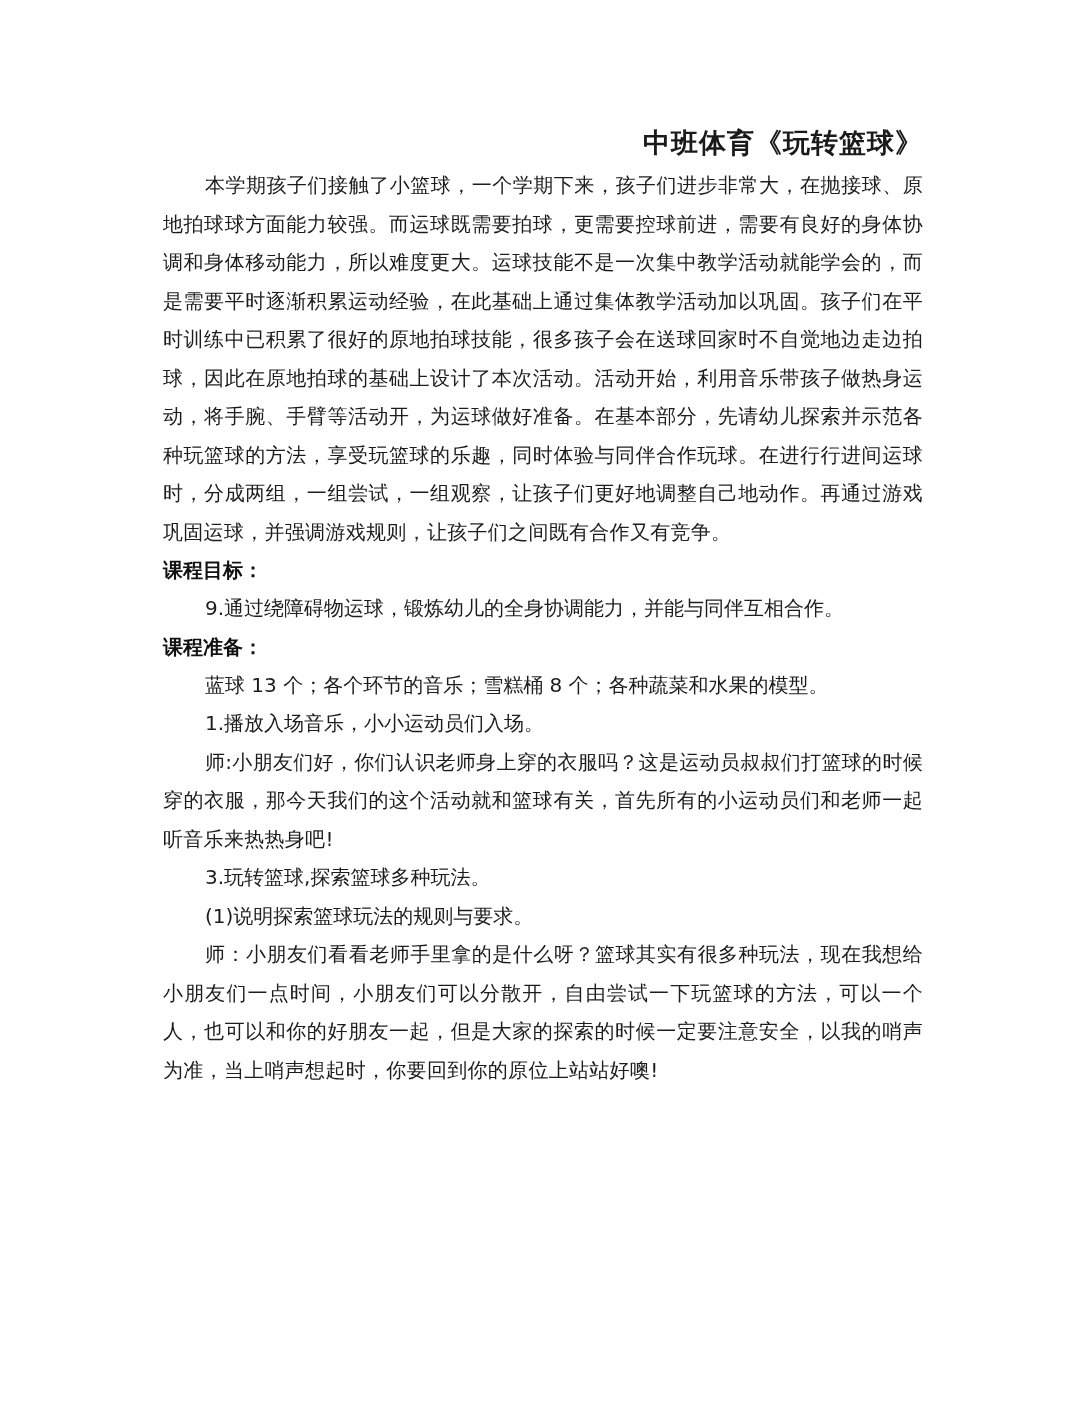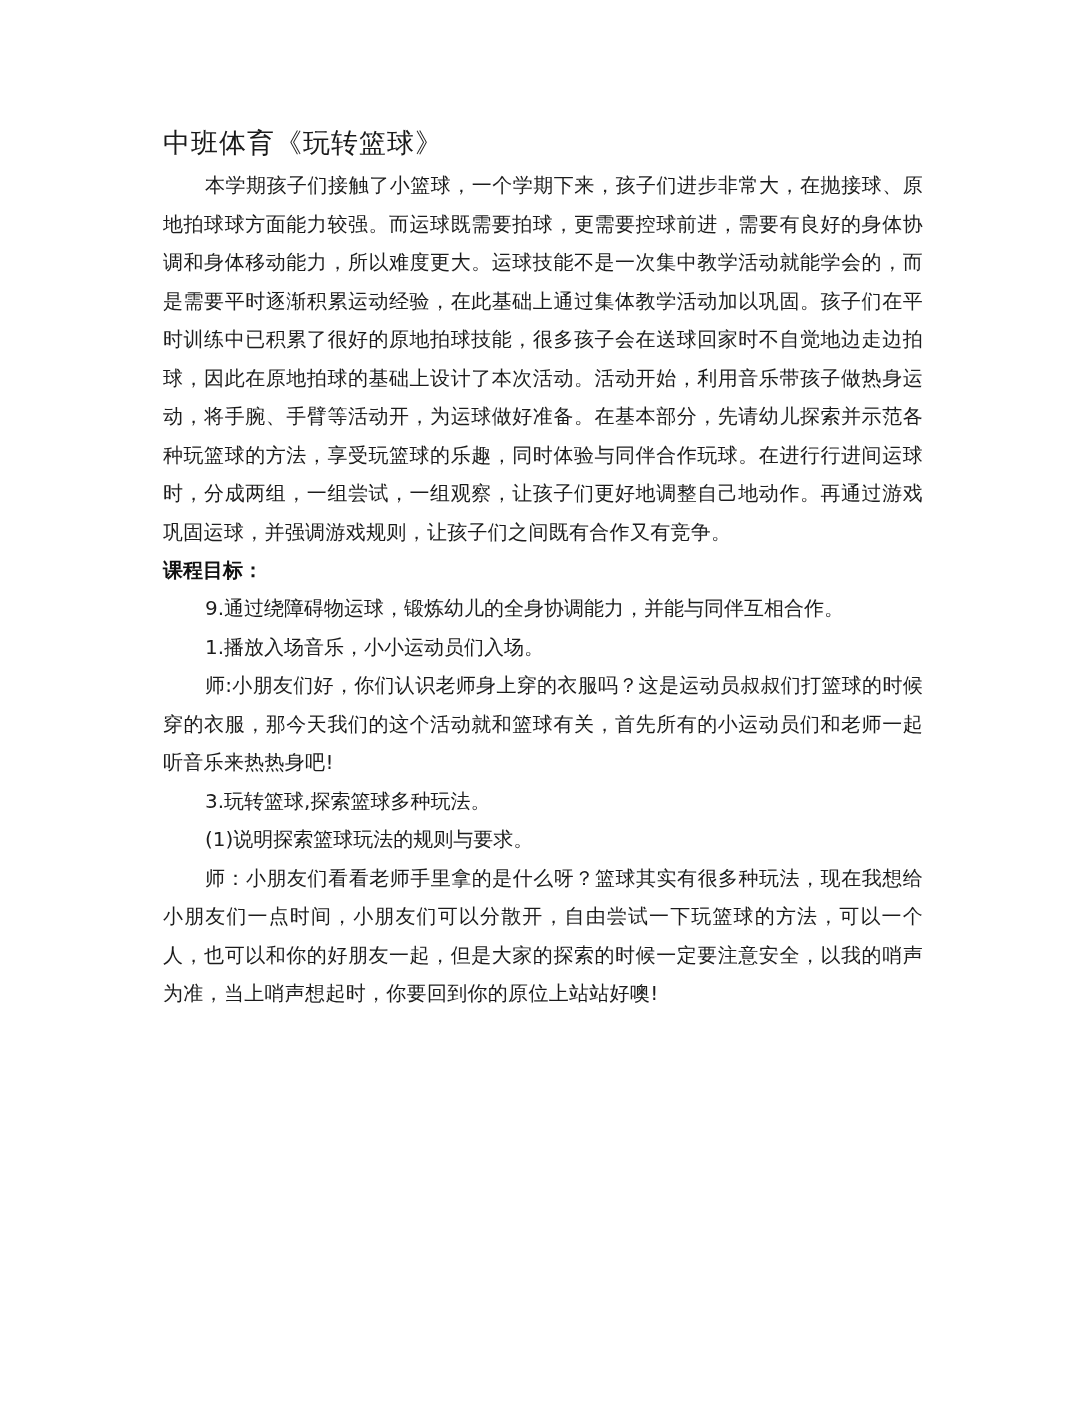--- a/index.html
+++ b/index.html
@@ -1,33 +1,35 @@
 <!DOCTYPE html>
 <html><head>
 <meta charset="utf-8">
 <style>
   html, body { margin: 0; padding: 0; background: #ffffff; }
   body { width: 1080px; height: 1410px; position: relative; overflow: hidden;
          font-family: "DejaVu Sans", "Liberation Sans", sans-serif; color: #1c1c1c; }
   .page { position: absolute; left: 163px; top: 120px; width: 760px; }
-  .title { text-align: left; font-size: 27px; line-height: 46px; margin: 0 0 0 0; font-weight: normal; color: #1a1a1a; letter-spacing: 1px; }
+  .title { text-align: right; font-size: 27px; line-height: 46px; margin: 0 0 0 0; font-weight: bold; color: #1a1a1a; letter-spacing: 1px; }
   .heading { font-size: 20px; font-weight: bold; line-height: 38px; margin: 0; color: #111; }
   .para { font-size: 20px; line-height: 38.5px; margin: 0; text-align: justify; text-indent: 42px; letter-spacing: 0.3px; }
   .item { font-size: 20px; line-height: 38.5px; margin: 0; padding-left: 42px; }
 </style>
 </head>
 <body>
 
 <div class="page">
   <h1 class="title">中班体育《玩转篮球》</h1>
 
   <p class="para">本学期孩子们接触了小篮球，一个学期下来，孩子们进步非常大，在抛接球、原地拍球球方面能力较强。而运球既需要拍球，更需要控球前进，需要有良好的身体协调和身体移动能力，所以难度更大。运球技能不是一次集中教学活动就能学会的，而是需要平时逐渐积累运动经验，在此基础上通过集体教学活动加以巩固。孩子们在平时训练中已积累了很好的原地拍球技能，很多孩子会在送球回家时不自觉地边走边拍球，因此在原地拍球的基础上设计了本次活动。活动开始，利用音乐带孩子做热身运动，将手腕、手臂等活动开，为运球做好准备。在基本部分，先请幼儿探索并示范各种玩篮球的方法，享受玩篮球的乐趣，同时体验与同伴合作玩球。在进行行进间运球时，分成两组，一组尝试，一组观察，让孩子们更好地调整自己地动作。再通过游戏巩固运球，并强调游戏规则，让孩子们之间既有合作又有竞争。</p>
 
   <p class="heading">课程目标：</p>
   <p class="item">9.通过绕障碍物运球，锻炼幼儿的全身协调能力，并能与同伴互相合作。</p>
 
+  <p class="heading">课程准备：</p>
+  <p class="item">蓝球 13 个；各个环节的音乐；雪糕桶 8 个；各种蔬菜和水果的模型。</p>
 
   <p class="item">1.播放入场音乐，小小运动员们入场。</p>
   <p class="para">师:小朋友们好，你们认识老师身上穿的衣服吗？这是运动员叔叔们打篮球的时候穿的衣服，那今天我们的这个活动就和篮球有关，首先所有的小运动员们和老师一起听音乐来热热身吧!</p>
   <p class="item">3.玩转篮球,探索篮球多种玩法。</p>
   <p class="item">(1)说明探索篮球玩法的规则与要求。</p>
   <p class="para">师：小朋友们看看老师手里拿的是什么呀？篮球其实有很多种玩法，现在我想给小朋友们一点时间，小朋友们可以分散开，自由尝试一下玩篮球的方法，可以一个人，也可以和你的好朋友一起，但是大家的探索的时候一定要注意安全，以我的哨声为准，当上哨声想起时，你要回到你的原位上站站好噢!</p>
 </div>
 
 </body></html>

